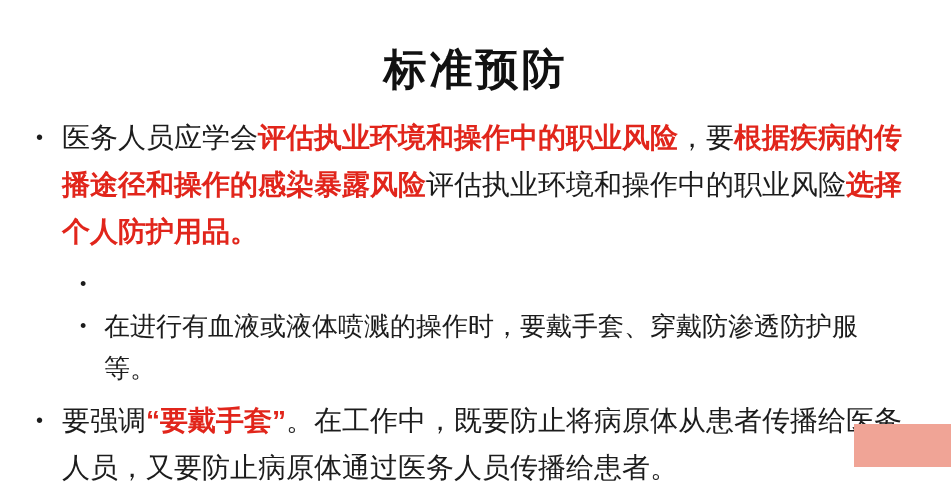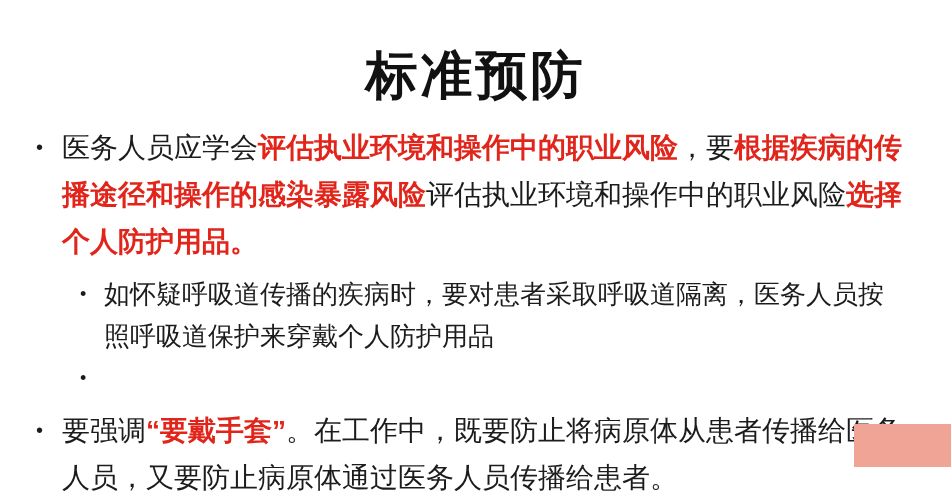--- a/index.html
+++ b/index.html
@@ -15,21 +15,21 @@
     font-family: "Liberation Sans", "DejaVu Sans", sans-serif;
     color: var(--ink, #1c1c1c);
   }
   .slide {
     width: 100%;
     height: 100%;
     position: relative;
   }
   .title {
     text-align: center;
-    font-size: 52px;
+    font-size: 43px;
     font-weight: 700;
     color: #111111;
     padding-top: 44px;
     letter-spacing: 3px;
     line-height: 1.2;
   }
   .bullets {
     margin-top: 18px;
   }
   .bullet {
@@ -91,24 +91,24 @@
 <div class="slide">
   <div class="title">标准预防</div>
 
   <div class="bullets">
       <div class="bullet level1">
         <span class="marker">•</span>
         <span class="content"><span class="seg-black">医务人员应学会</span><span class="seg-red">评估执业环境和操作中的职业风险</span><span class="seg-black">，要</span><span class="seg-red">根据疾病的传播途径和操作的感染暴露风险</span><span class="seg-black">评估执业环境和操作中的职业风险</span><span class="seg-red">选择个人防护用品。</span></span>
       </div>
       <div class="bullet level2 gap-before">
         <span class="marker">•</span>
-        <span class="content"><span class="seg-black">如怀疑呼吸道传播的疾病时，要对患者采取呼吸道隔离，医务人员按照呼吸道保护来穿戴个人防护用品</span></span>
       </div>
       <div class="bullet level2">
         <span class="marker">•</span>
+        <span class="content"><span class="seg-black">在进行有血液或液体喷溅的操作时，要戴手套、穿戴防渗透防护服等。</span></span>
       </div>
       <div class="bullet level1 gap-before">
         <span class="marker">•</span>
         <span class="content"><span class="seg-black">要强调</span><span class="seg-red">“要戴手套”</span><span class="seg-black">。在工作中，既要防止将病原体从患者传播给医务人员，又要防止病原体通过医务人员传播给患者。</span></span>
       </div>
     </div>
 
   <div class="corner-block" style="background: rgb(240, 164, 150);"></div>
 </div>
 

